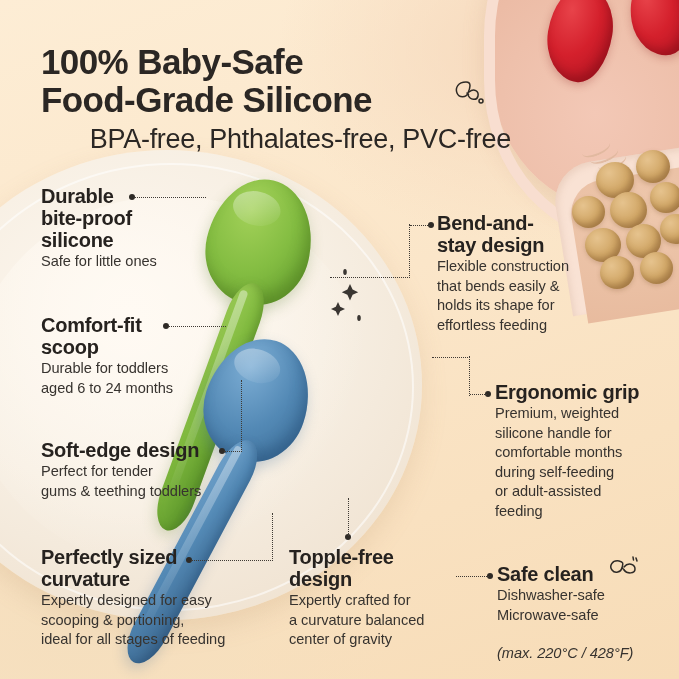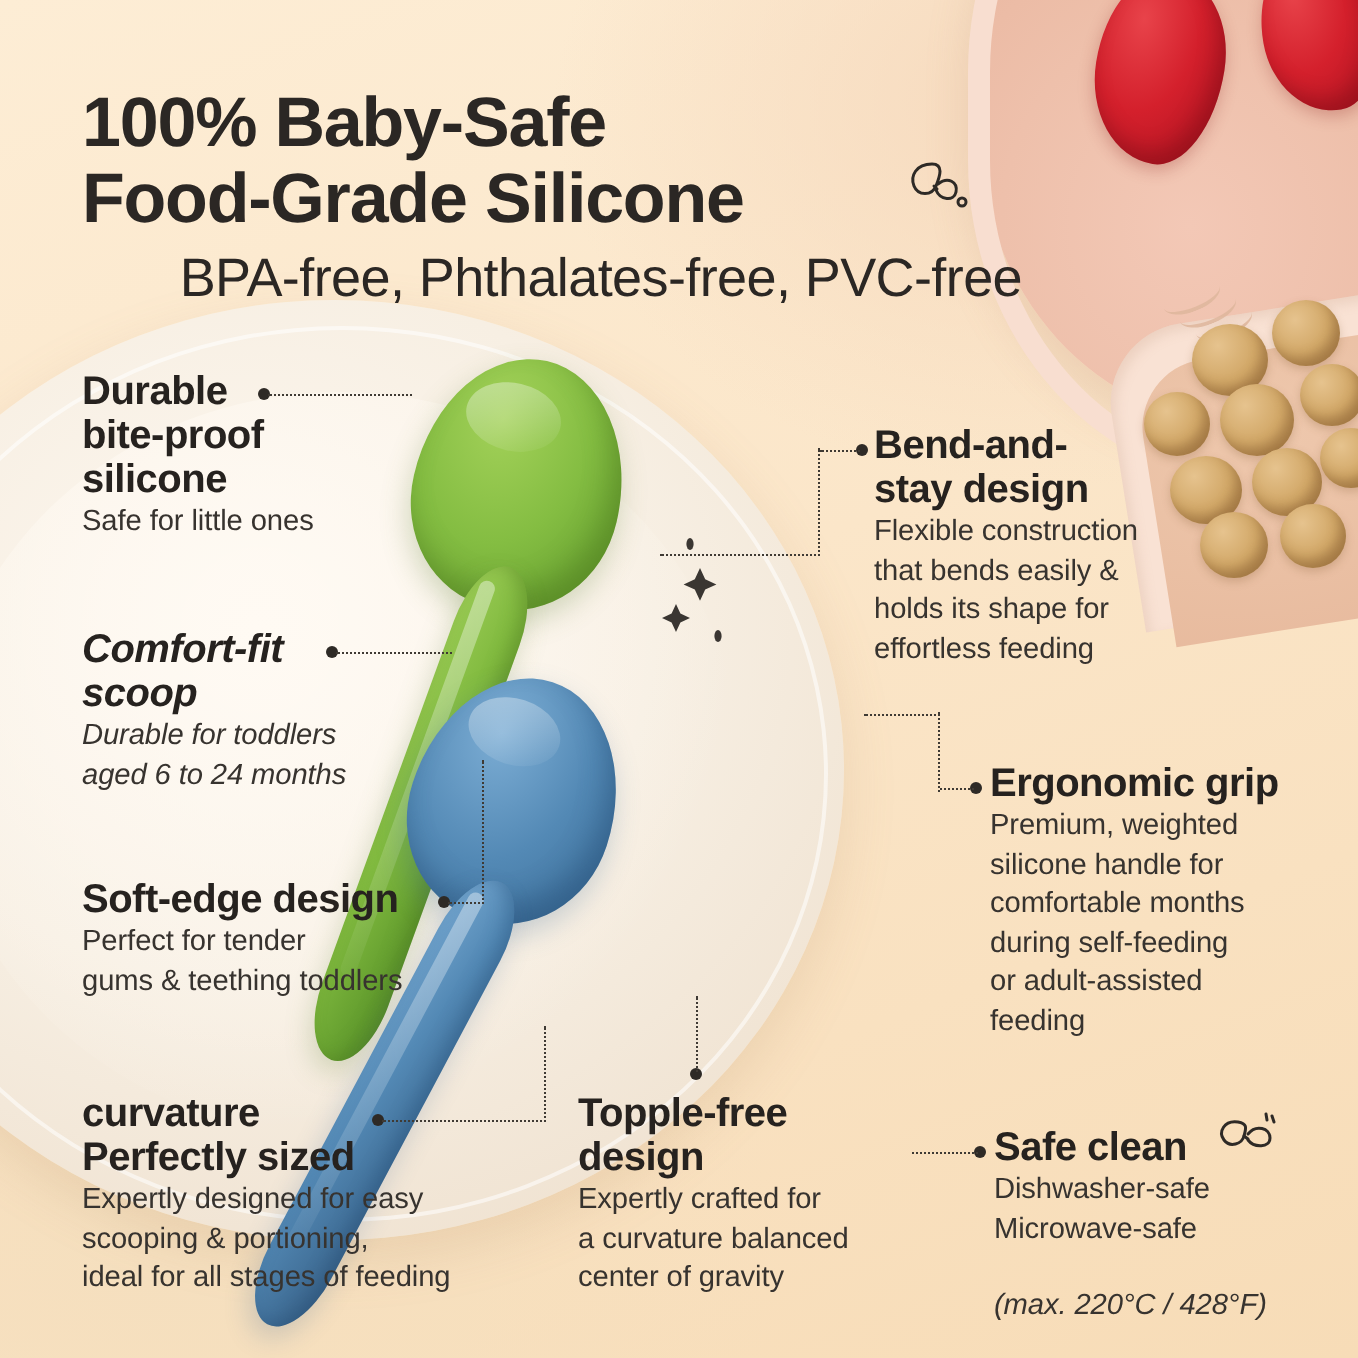--- a/index.html
+++ b/index.html
@@ -383,36 +383,36 @@
     </g>
   </svg>
 
   <div class="feature" style="left:41px;top:185px;width:165px;">
     <p class="f-title">Durable</p>
     <p class="f-title">bite-proof</p>
     <p class="f-title">silicone</p>
     <p class="f-body">Safe for little ones</p>
   </div>
 
-  <div class="feature" style="left:41px;top:314px;width:180px;font-style:italic;">
+  <div class="feature" style="left:41px;top:314px;width:180px;">
     <p class="f-title">Comfort-fit</p>
     <p class="f-title">scoop</p>
     <p class="f-body">Durable for toddlers</p>
     <p class="f-body">aged 6 to 24 months</p>
   </div>
 
   <div class="feature" style="left:41px;top:439px;width:205px;">
     <p class="f-title">Soft-edge design</p>
     <p class="f-body">Perfect for tender</p>
     <p class="f-body">gums &amp; teething toddlers</p>
   </div>
 
   <div class="feature" style="left:41px;top:546px;width:230px;">
+    <p class="f-title">Perfectly sized</p>
     <p class="f-title">curvature</p>
-    <p class="f-title">Perfectly sized</p>
     <p class="f-body">Expertly designed for easy</p>
     <p class="f-body">scooping &amp; portioning,</p>
     <p class="f-body">ideal for all stages of feeding</p>
   </div>
 
   <div class="feature" style="left:289px;top:546px;width:165px;">
     <p class="f-title">Topple-free</p>
     <p class="f-title">design</p>
     <p class="f-body">Expertly crafted for</p>
     <p class="f-body">a curvature balanced</p>

